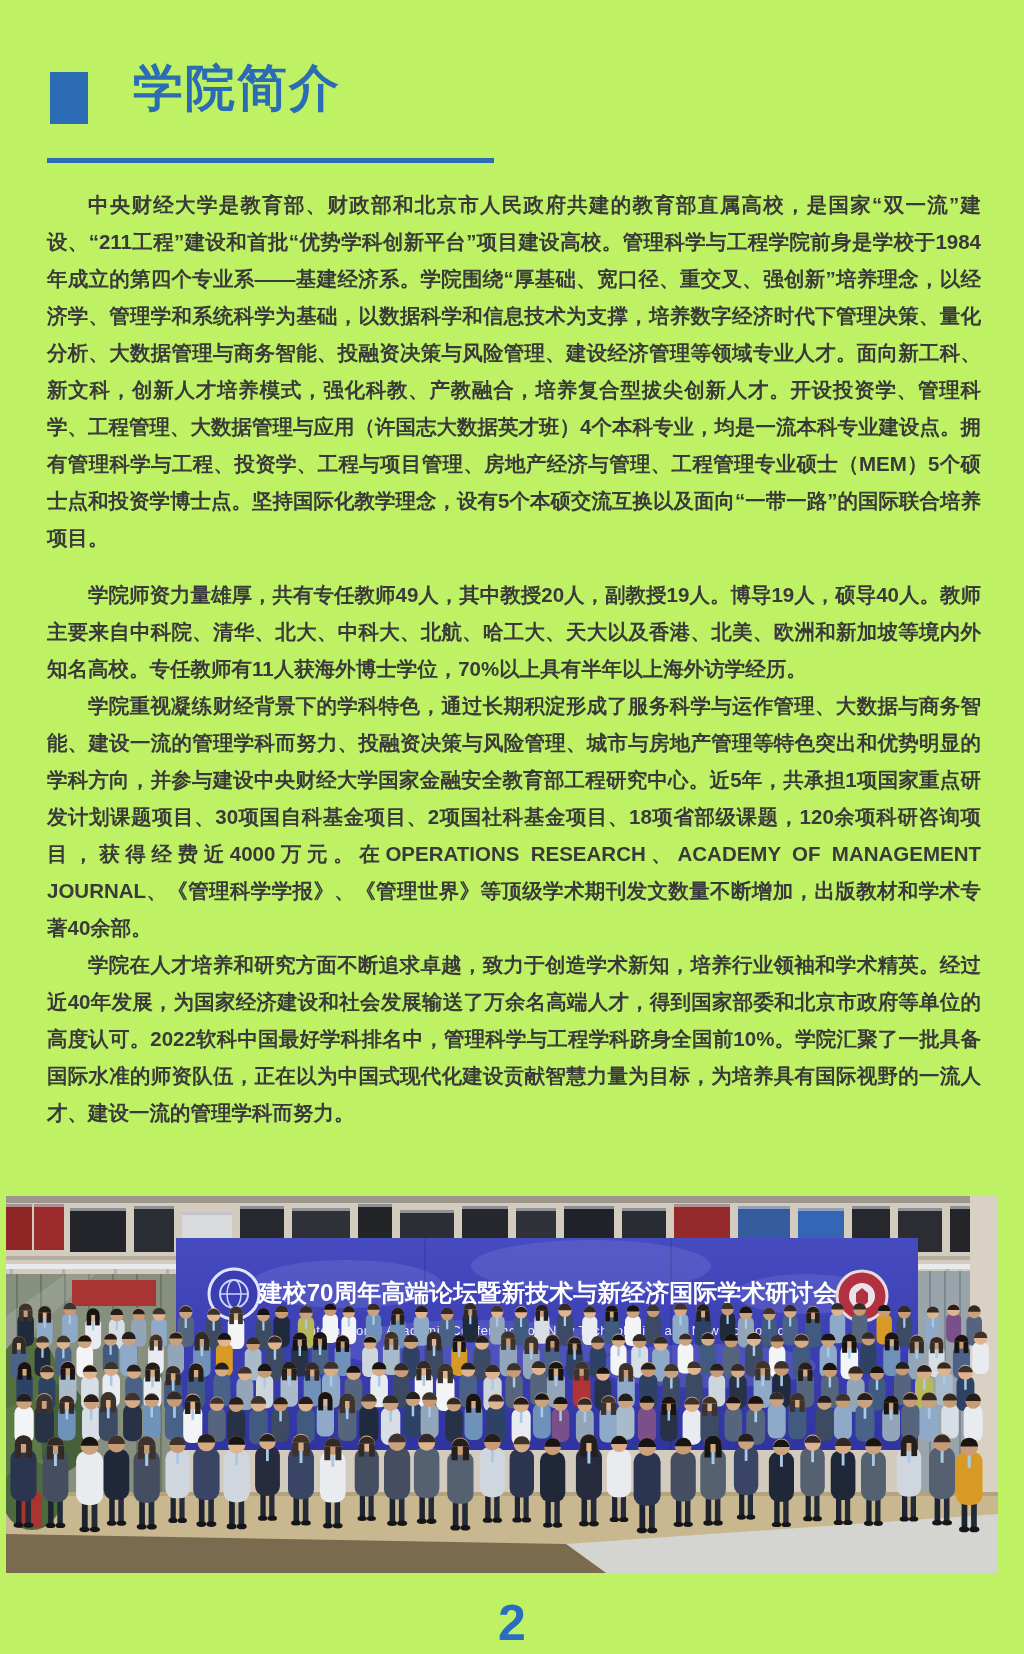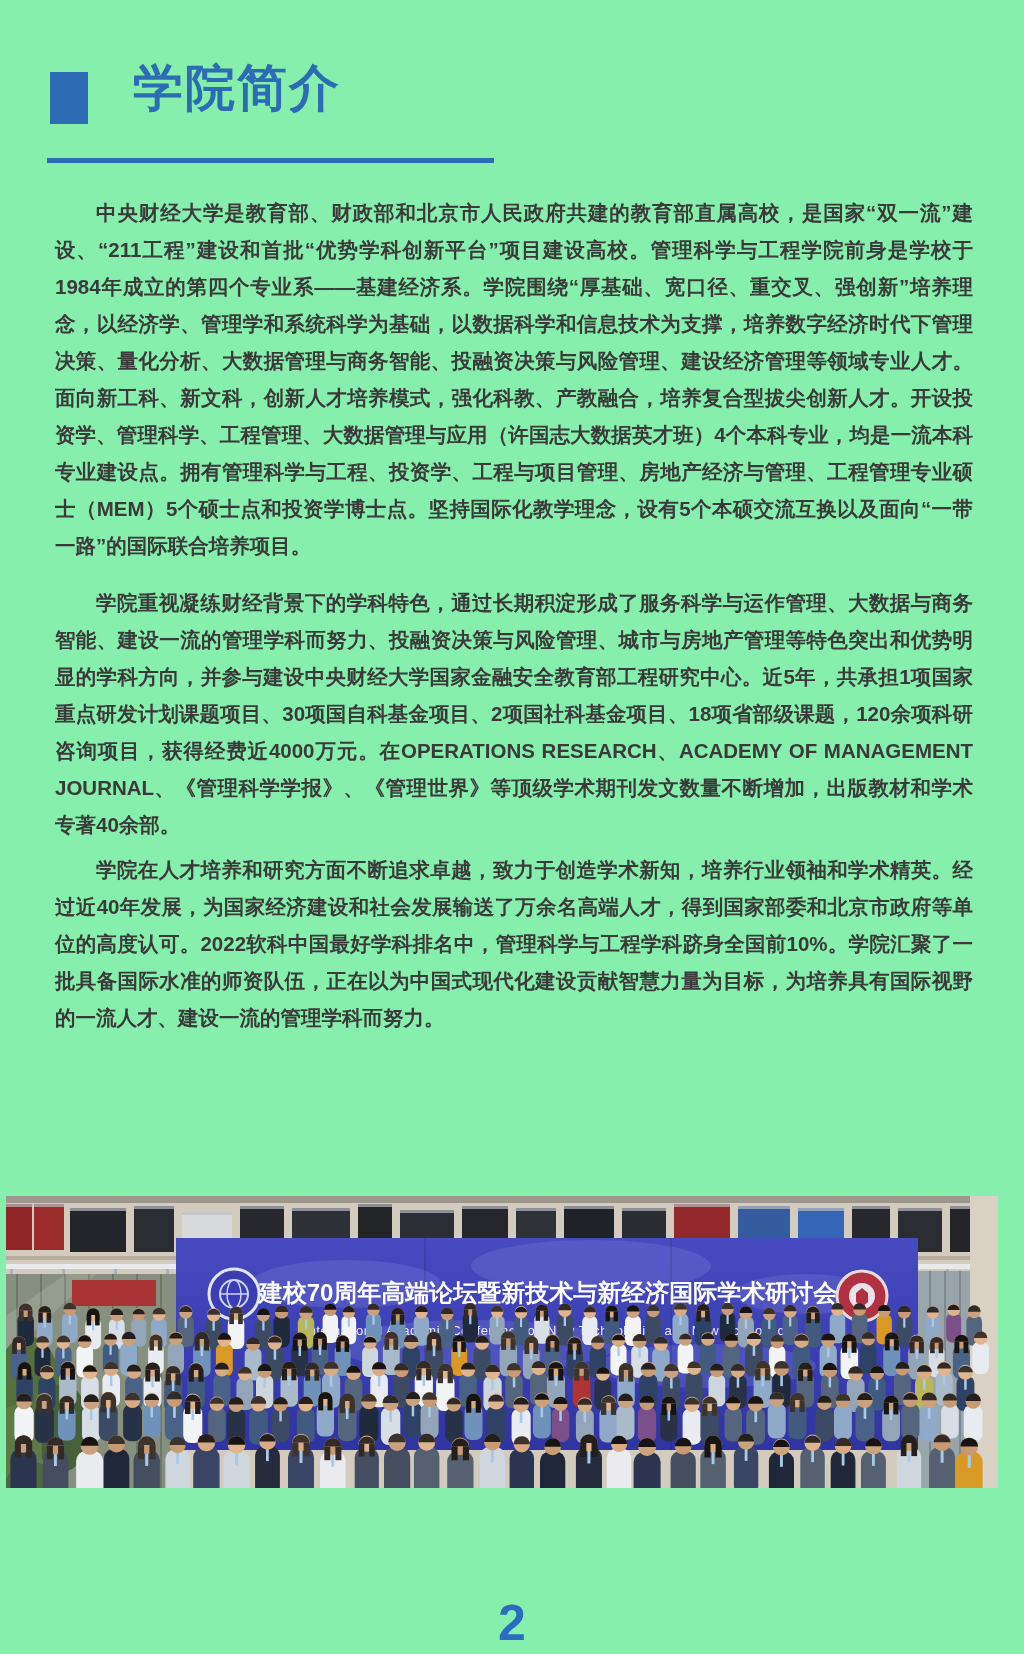--- a/index.html
+++ b/index.html
@@ -1,43 +1,44 @@
 <!DOCTYPE html>
 <html><head>
 <meta charset="utf-8">
 <style>
   html,body{margin:0;padding:0;background:#ffffff;}
-  .page{position:relative;width:1024px;height:1654px;background:#86efac;overflow:hidden;
+  .page{position:relative;width:1024px;height:1654px;background:#bef264;overflow:hidden;
         font-family:"Liberation Sans", sans-serif;}
   .accent-square{position:absolute;left:50px;top:72px;width:38px;height:52px;background:#2c6cb5;}
   .page-title{position:absolute;left:133px;top:60px;margin:0;font-size:50px;line-height:1.15;
         font-weight:bold;color:#2c6cb5;letter-spacing:2px;}
   .title-rule{position:absolute;left:47px;top:158px;width:447px;height:5px;background:#2c6cb5;}
   .body-text{position:absolute;left:47px;top:186px;width:934px;font-size:20.5px;line-height:37px;
         color:#3a3a3a;font-weight:600;text-align:justify;}
-  .para{margin:8px;text-indent:2em;}
+  .para{margin:0;text-indent:2em;}
   .block-gap{margin-bottom:20px;}
-  .photo{position:absolute;left:6px;top:1196px;width:992px;height:292px;overflow:hidden;background:#d3ccbe;text-align:right;}
+  .photo{position:absolute;left:6px;top:1196px;width:992px;height:377px;overflow:hidden;background:#d3ccbe;text-align:right;}
   .photo svg{display:block;}
   .page-number{position:absolute;left:0;top:1594px;width:100%;text-align:center;
         font-size:50px;font-weight:600;color:#2a6cc0;}
 </style>
 </head>
 <body>
 
 <div class="page">
 
   <div>
     <div class="accent-square"></div>
     <h1 class="page-title">学院简介</h1>
   </div>
   <div class="title-rule"></div>
 
   <div class="body-text">
     <p class="para block-gap">中央财经大学是教育部、财政部和北京市人民政府共建的教育部直属高校，是国家“双一流”建设、“211工程”建设和首批“优势学科创新平台”项目建设高校。管理科学与工程学院前身是学校于1984年成立的第四个专业系——基建经济系。学院围绕“厚基础、宽口径、重交叉、强创新”培养理念，以经济学、管理学和系统科学为基础，以数据科学和信息技术为支撑，培养数字经济时代下管理决策、量化分析、大数据管理与商务智能、投融资决策与风险管理、建设经济管理等领域专业人才。面向新工科、新文科，创新人才培养模式，强化科教、产教融合，培养复合型拔尖创新人才。开设投资学、管理科学、工程管理、大数据管理与应用（许国志大数据英才班）4个本科专业，均是一流本科专业建设点。拥有管理科学与工程、投资学、工程与项目管理、房地产经济与管理、工程管理专业硕士（MEM）5个硕士点和投资学博士点。坚持国际化教学理念，设有5个本硕交流互换以及面向“一带一路”的国际联合培养项目。</p>
+    <p class="para">学院师资力量雄厚，共有专任教师49人，其中教授20人，副教授19人。博导19人，硕导40人。教师主要来自中科院、清华、北大、中科大、北航、哈工大、天大以及香港、北美、欧洲和新加坡等境内外知名高校。专任教师有11人获海外博士学位，70%以上具有半年以上海外访学经历。</p>
     <p class="para">学院重视凝练财经背景下的学科特色，通过长期积淀形成了服务科学与运作管理、大数据与商务智能、建设一流的管理学科而努力、投融资决策与风险管理、城市与房地产管理等特色突出和优势明显的学科方向，并参与建设中央财经大学国家金融安全教育部工程研究中心。近5年，共承担1项国家重点研发计划课题项目、30项国自科基金项目、2项国社科基金项目、18项省部级课题，120余项科研咨询项目，获得经费近4000万元。在OPERATIONS RESEARCH、ACADEMY OF MANAGEMENT JOURNAL、《管理科学学报》、《管理世界》等顶级学术期刊发文数量不断增加，出版教材和学术专著40余部。</p>
     <p class="para">学院在人才培养和研究方面不断追求卓越，致力于创造学术新知，培养行业领袖和学术精英。经过近40年发展，为国家经济建设和社会发展输送了万余名高端人才，得到国家部委和北京市政府等单位的高度认可。2022软科中国最好学科排名中，管理科学与工程学科跻身全国前10%。学院汇聚了一批具备国际水准的师资队伍，正在以为中国式现代化建设贡献智慧力量为目标，为培养具有国际视野的一流人才、建设一流的管理学科而努力。</p>
   </div>
 
   <div class="photo" id="photo">
       <svg viewBox="0 0 992 377" width="992" height="377" xmlns="http://www.w3.org/2000/svg">
         <rect width="992" height="310" fill="#d3ccbe"></rect>
         <rect width="992" height="7" fill="#9c968c"></rect>
         <rect y="60" width="992" height="4" fill="#b6ae9f"></rect>
         <rect x="0" y="8" width="26" height="46" fill="#8e2626"></rect>

